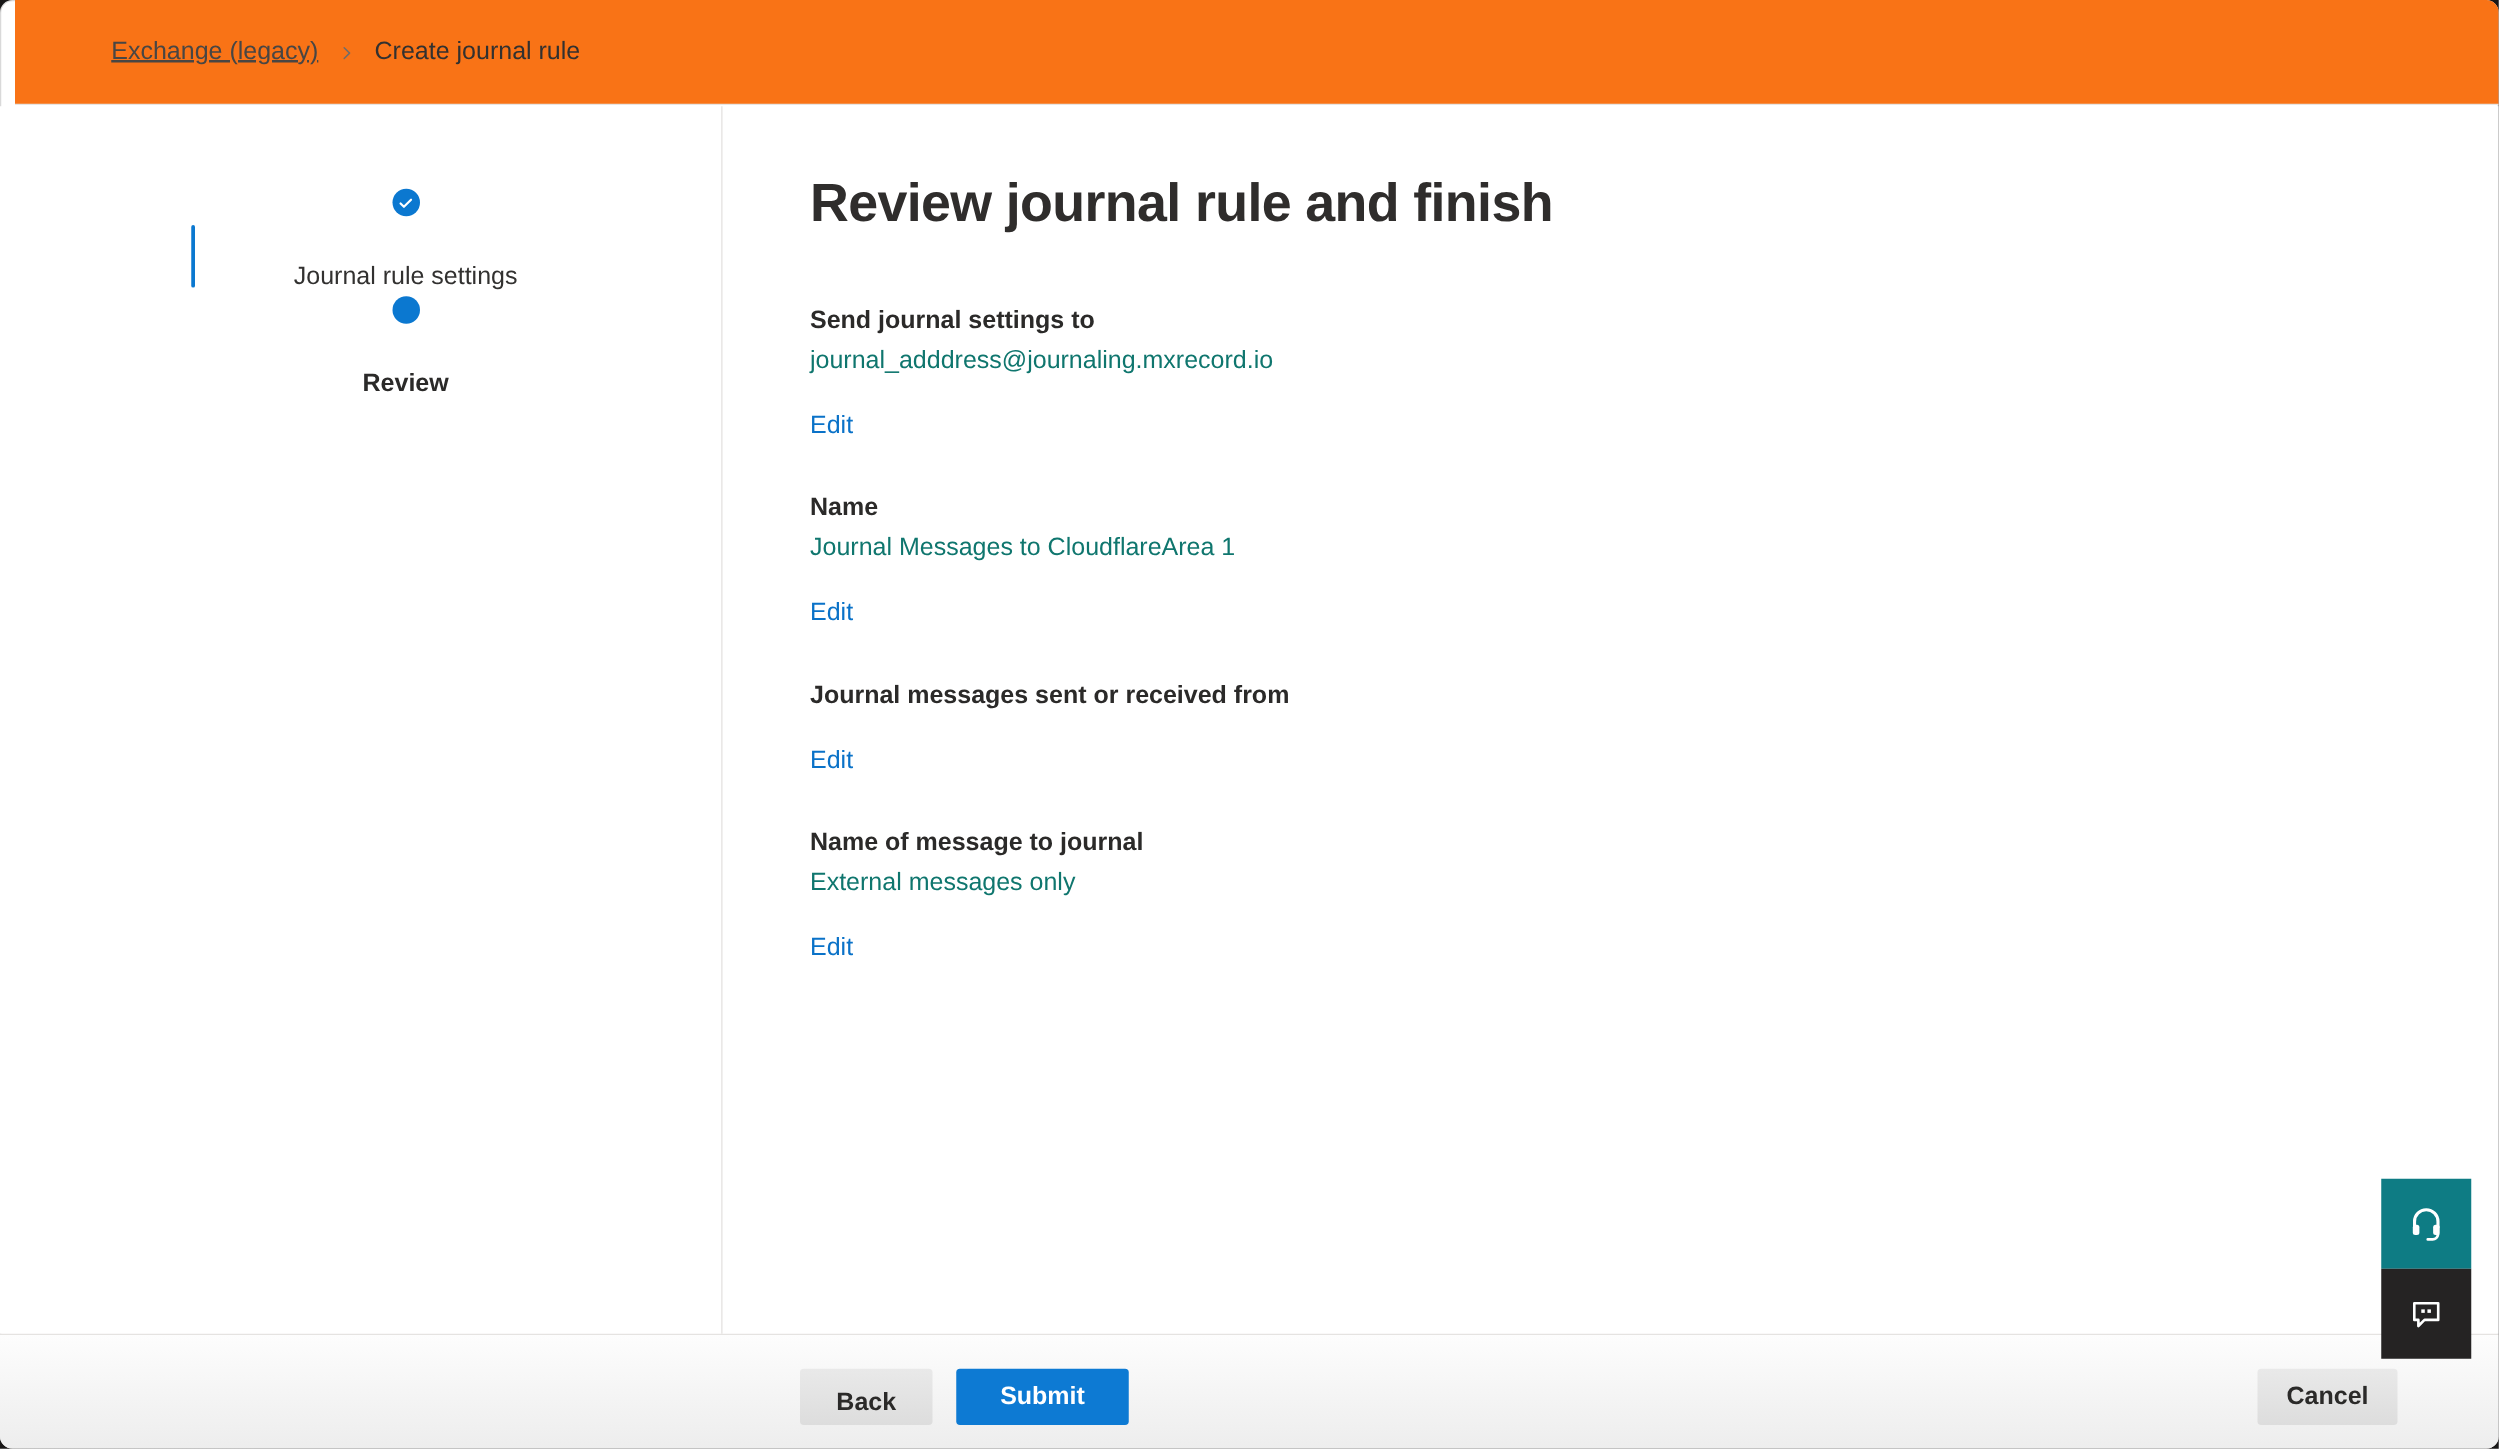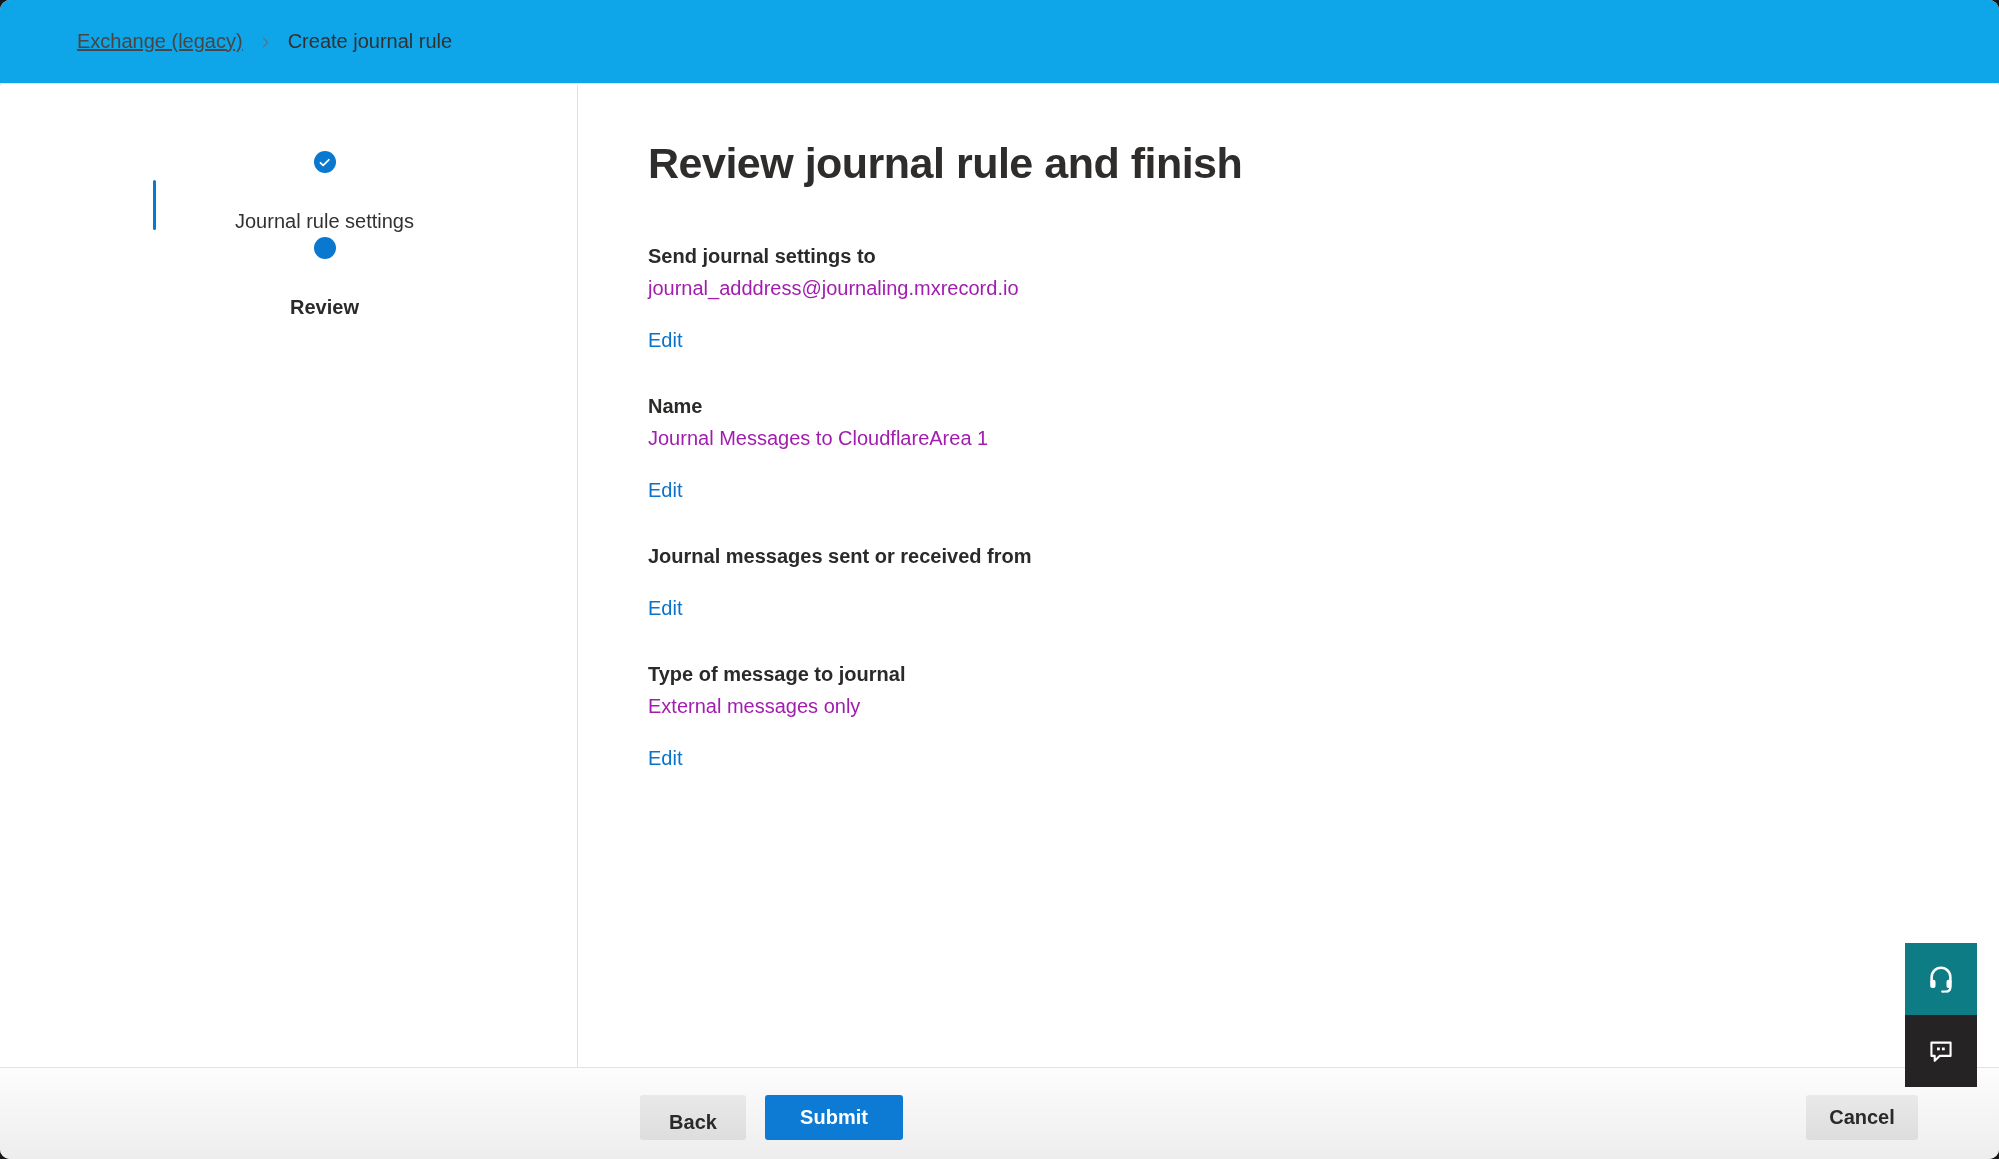--- a/index.html
+++ b/index.html
@@ -12,22 +12,22 @@
   }
   .window{
     position:absolute;inset:0;
     background:#ffffff;
     border-radius:10px;
     overflow:hidden;
     box-shadow:inset 0 0 0 1px rgba(0,0,0,0.15);
   }
   
   .topbar{
-    position:absolute;top:0;left:0;right:0;height:84px;
-    background:#0ea5e9;
+    position:absolute;top:0;left:12px;right:0;height:84px;
+    background:#f97316;
     border-bottom:1px solid #e7e5e3;
     display:flex;align-items:center;
     padding-left:77px;box-sizing:border-box;
   }
   .breadcrumb{display:flex;align-items:center;gap:16px;font-size:20px;}
   .crumb-link{color:#484644;text-decoration:underline;cursor:pointer;}
   .crumb-sep{display:flex;align-items:center;color:#8a8886;margin-top:2px;}
   .crumb-current{color:#323130;}
   
   .content{
@@ -53,21 +53,21 @@
   }
   
   .main{flex:1 1 auto;padding:50px 60px 0 70px;box-sizing:border-box;}
   h1.page-title{
     margin:0 0 52px 0;
     font-size:43px;line-height:56px;font-weight:700;
     color:#2f2d2c;letter-spacing:-0.5px;
   }
   .review-section{margin:0 0 40px 0;}
   .sec-label{font-size:20px;line-height:26px;font-weight:700;color:#2b2a29;}
-  .sec-value{font-size:20px;line-height:26px;color:#a21caf;margin-top:6px;}
+  .sec-value{font-size:20px;line-height:26px;color:#0f766e;margin-top:6px;}
   .sec-value:empty{display:none;}
   .edit-link{
     display:inline-block;font-size:20px;line-height:26px;
     color:#0a72c8;margin-top:26px;cursor:pointer;text-decoration:none;
   }
   
   .footer{
     position:absolute;left:0;right:0;bottom:0;height:92px;
     background:linear-gradient(180deg,#fdfdfd 0%,#ededed 100%);
     border-top:1px solid #e5e3e1;
@@ -144,21 +144,21 @@
         <a class="edit-link">Edit</a>
       </section>
 
       <section class="review-section">
         <div class="sec-label">Journal messages sent or received from</div>
         
         <a class="edit-link">Edit</a>
       </section>
 
       <section class="review-section">
-        <div class="sec-label">Type of message to journal</div>
+        <div class="sec-label">Name of message to journal</div>
         <div class="sec-value">External messages only</div>
         <a class="edit-link">Edit</a>
       </section>
     </main>
   </div>
 
   <footer class="footer">
     <button class="btn btn-back">Back</button>
     <button class="btn btn-submit">Submit</button>
     <button class="btn btn-cancel">Cancel</button>

